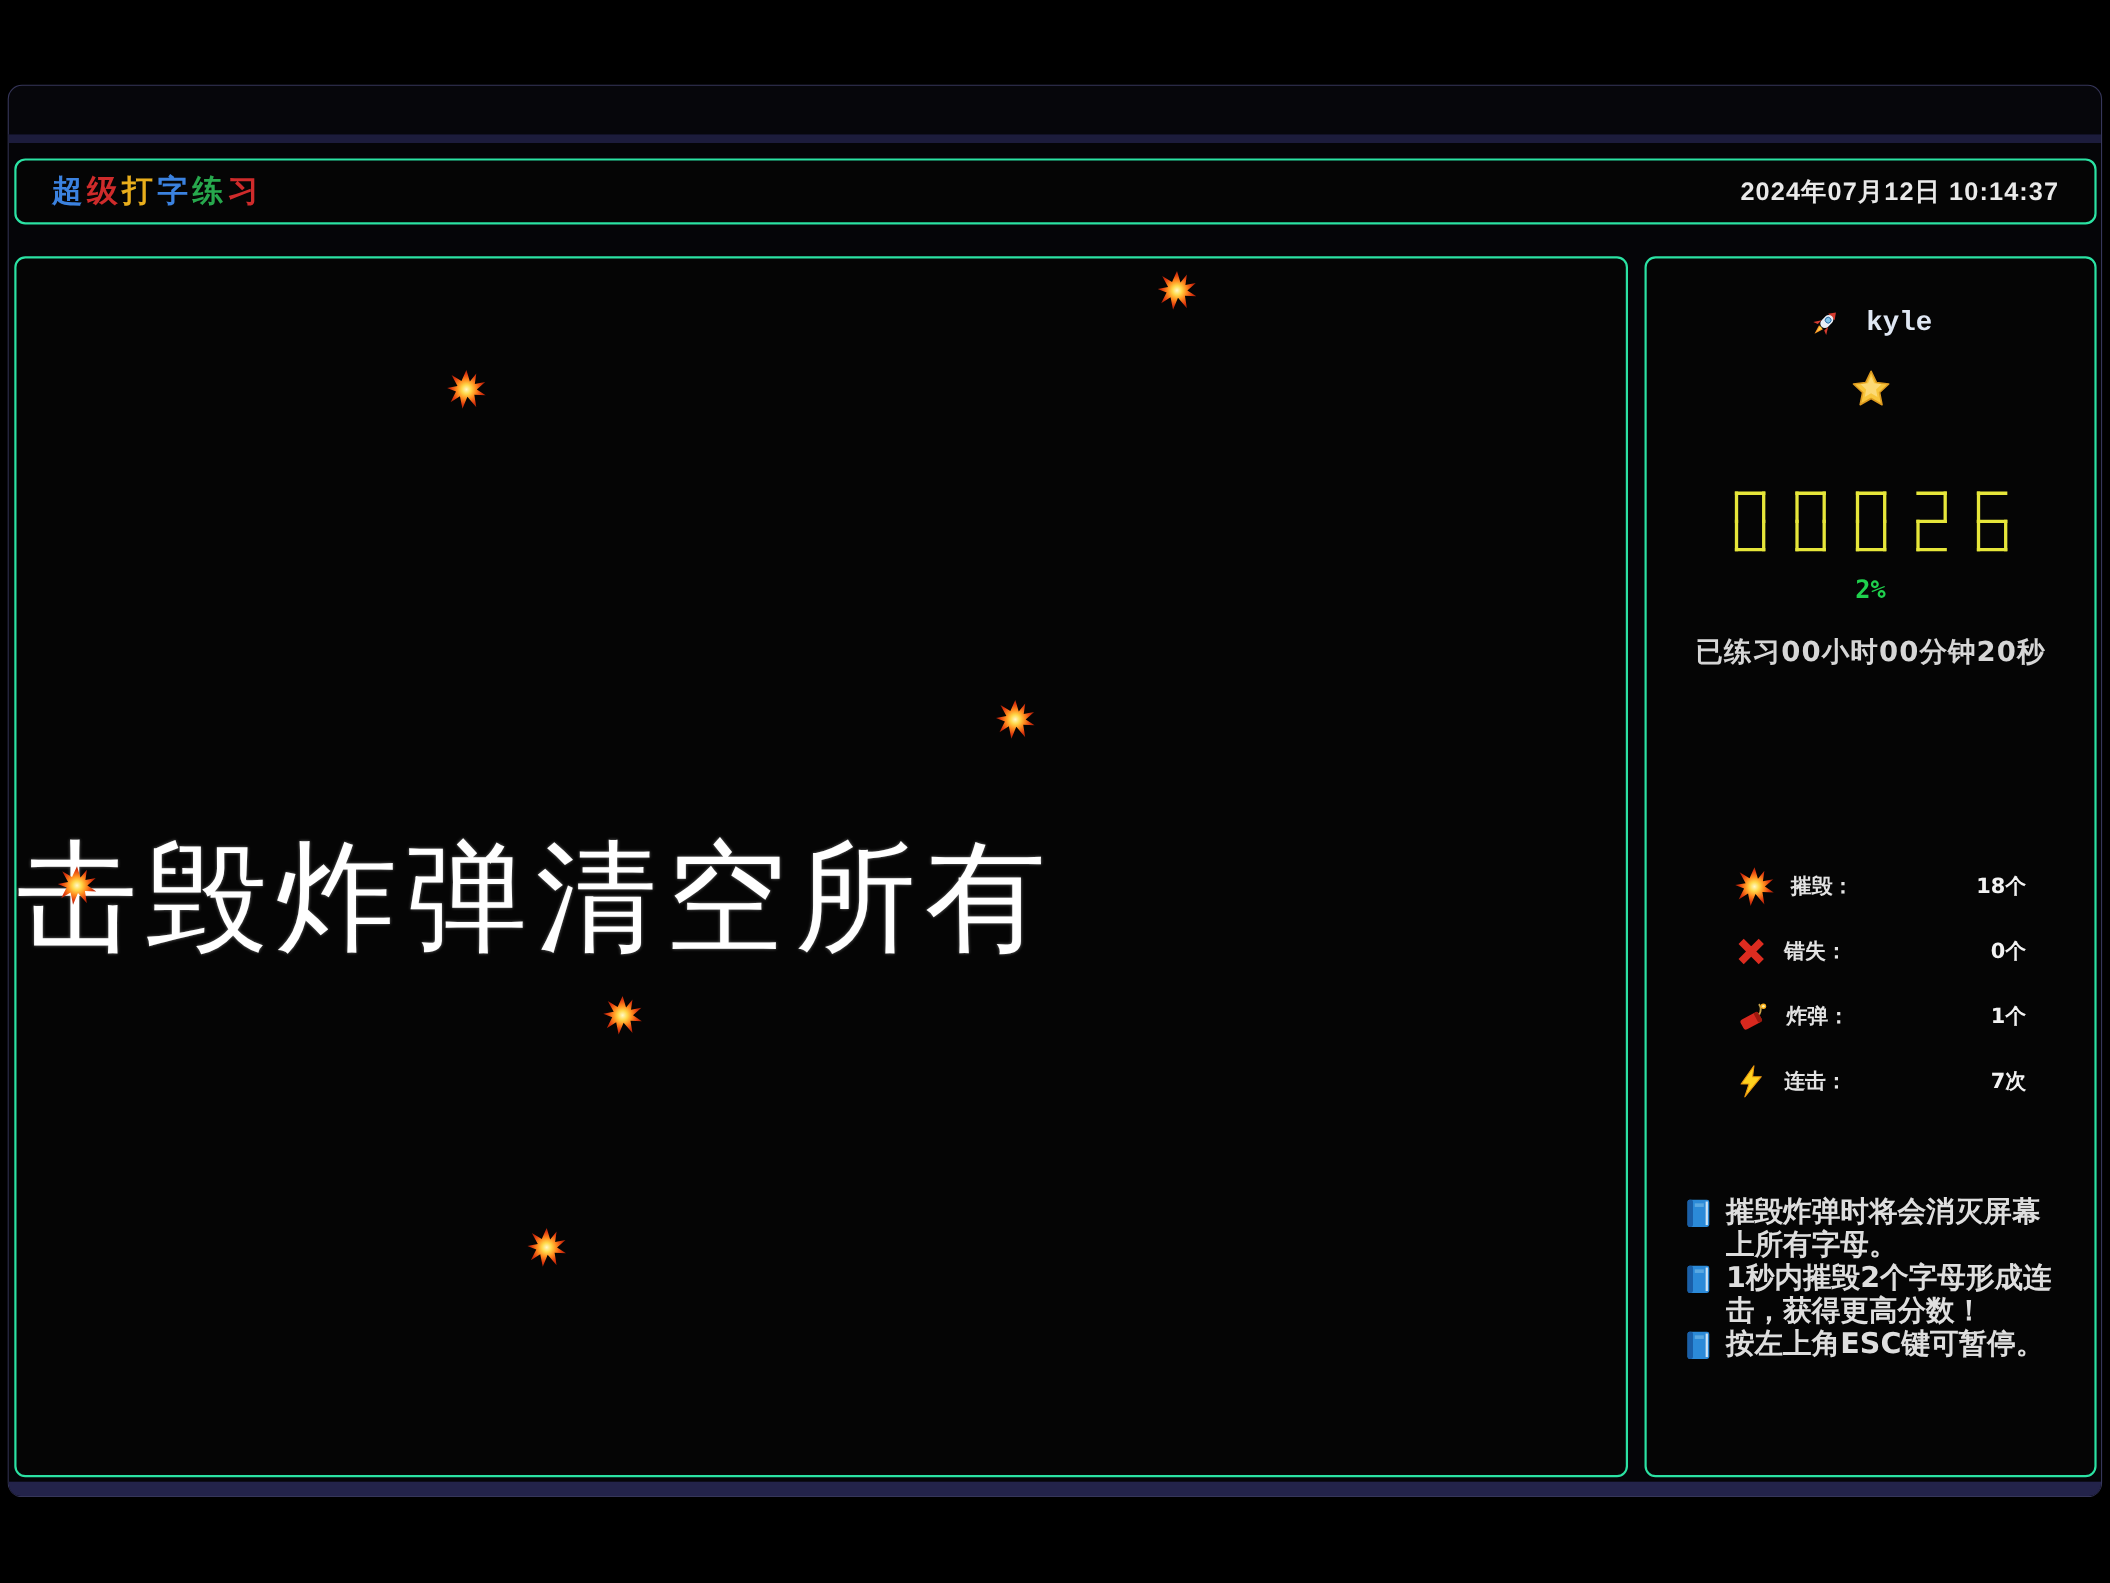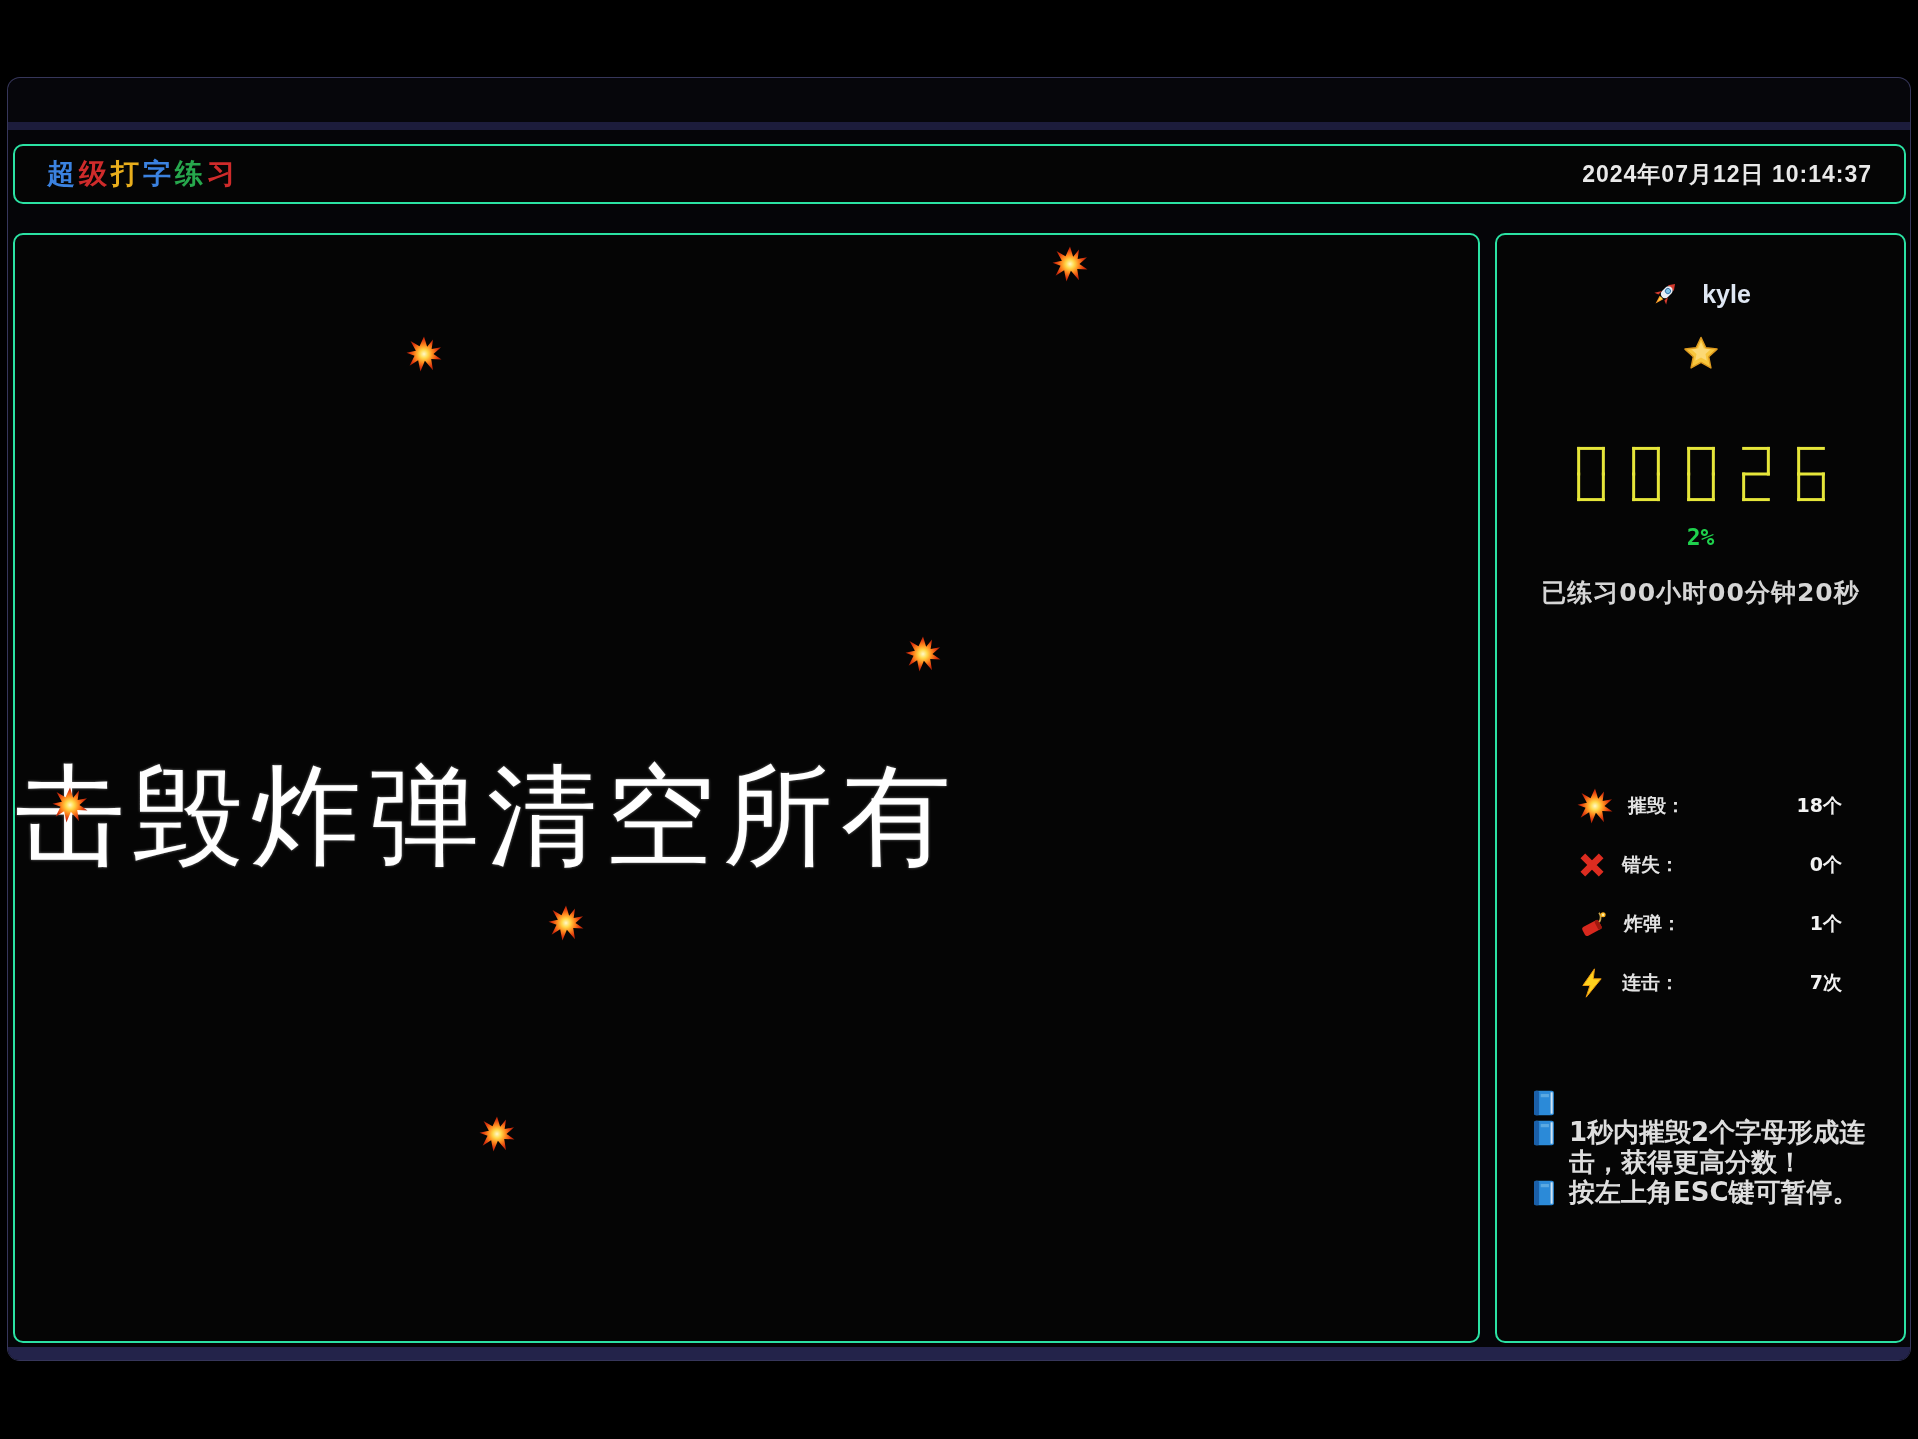--- a/index.html
+++ b/index.html
@@ -30,22 +30,22 @@
   .app-title span{display:inline-block;}
   .datetime{font-family:Liberation Sans, sans-serif;font-size:23px;font-weight:600;
             color:#e9e9e9;letter-spacing:1px;}
   .game-box{left:13px;top:233px;width:1467px;height:1110px;}
   .center-text{position:absolute;top:508px;left:0;right:0;text-align:left;
                font-size:110px;font-weight:500;color:#ffffff;letter-spacing:8px;
                text-shadow:0 0 3px rgba(255,255,255,.45);white-space:nowrap;}
   .spark{position:absolute;width:36px;height:36px;}
   
   .sidebar-box{left:1495px;top:233px;width:411px;height:1110px;}
-  .player-row{position:absolute;top:44px;left:0;width:100%;display:flex;align-items:flex-end;
-              justify-content:center;gap:22px;font-family:Liberation Sans, sans-serif;
+  .player-row{position:absolute;top:44px;left:0;width:100%;display:flex;align-items:flex-start;
+              justify-content:center;gap:22px;font-family:Liberation Mono, monospace;
               font-size:25px;font-weight:bold;color:#dfe7f3;}
   .star-row{position:absolute;top:100px;left:0;width:100%;display:flex;justify-content:center;}
   .score-row{position:absolute;top:208px;left:0;width:100%;display:flex;justify-content:center;gap:25px;}
   .accuracy{position:absolute;top:289px;left:0;width:100%;text-align:center;
             font-family:"DejaVu Sans Mono",monospace;font-size:23px;font-weight:bold;color:#1fd14d;}
   .practice{position:absolute;top:341px;left:0;width:100%;text-align:center;
             font-size:25px;font-weight:600;color:#d6d6d6;letter-spacing:1px;white-space:nowrap;}
   .stats{position:absolute;top:551px;left:80px;right:62px;display:flex;flex-direction:column;gap:19px;}
   .stat-row{display:flex;align-items:center;gap:15px;height:40px;
             font-size:19px;font-weight:600;color:#e3e3e3;}
@@ -273,20 +273,21 @@
     <div class="tips" id="tips-list">
         <div class="tip-row">
           <span class="icon">
             <svg width="26" height="28" viewBox="0 0 30 34">
               <rect x="3" y="2" width="24" height="30" rx="2.5" fill="#2b8ad8"></rect>
               <rect x="3" y="2" width="6" height="30" rx="2" fill="#1a5fa8"></rect>
               <rect x="23" y="4" width="2.5" height="26" fill="#cfe4f5"></rect>
               <rect x="11" y="6" width="10" height="4" fill="#5aa9e2"></rect>
             </svg>
           </span>
+          <div class="tip-text">摧毁炸弹时将会消灭屏幕上所有字母。</div>
         </div>
         <div class="tip-row">
           <span class="icon">
             <svg width="26" height="28" viewBox="0 0 30 34">
               <rect x="3" y="2" width="24" height="30" rx="2.5" fill="#2b8ad8"></rect>
               <rect x="3" y="2" width="6" height="30" rx="2" fill="#1a5fa8"></rect>
               <rect x="23" y="4" width="2.5" height="26" fill="#cfe4f5"></rect>
               <rect x="11" y="6" width="10" height="4" fill="#5aa9e2"></rect>
             </svg>
           </span>

